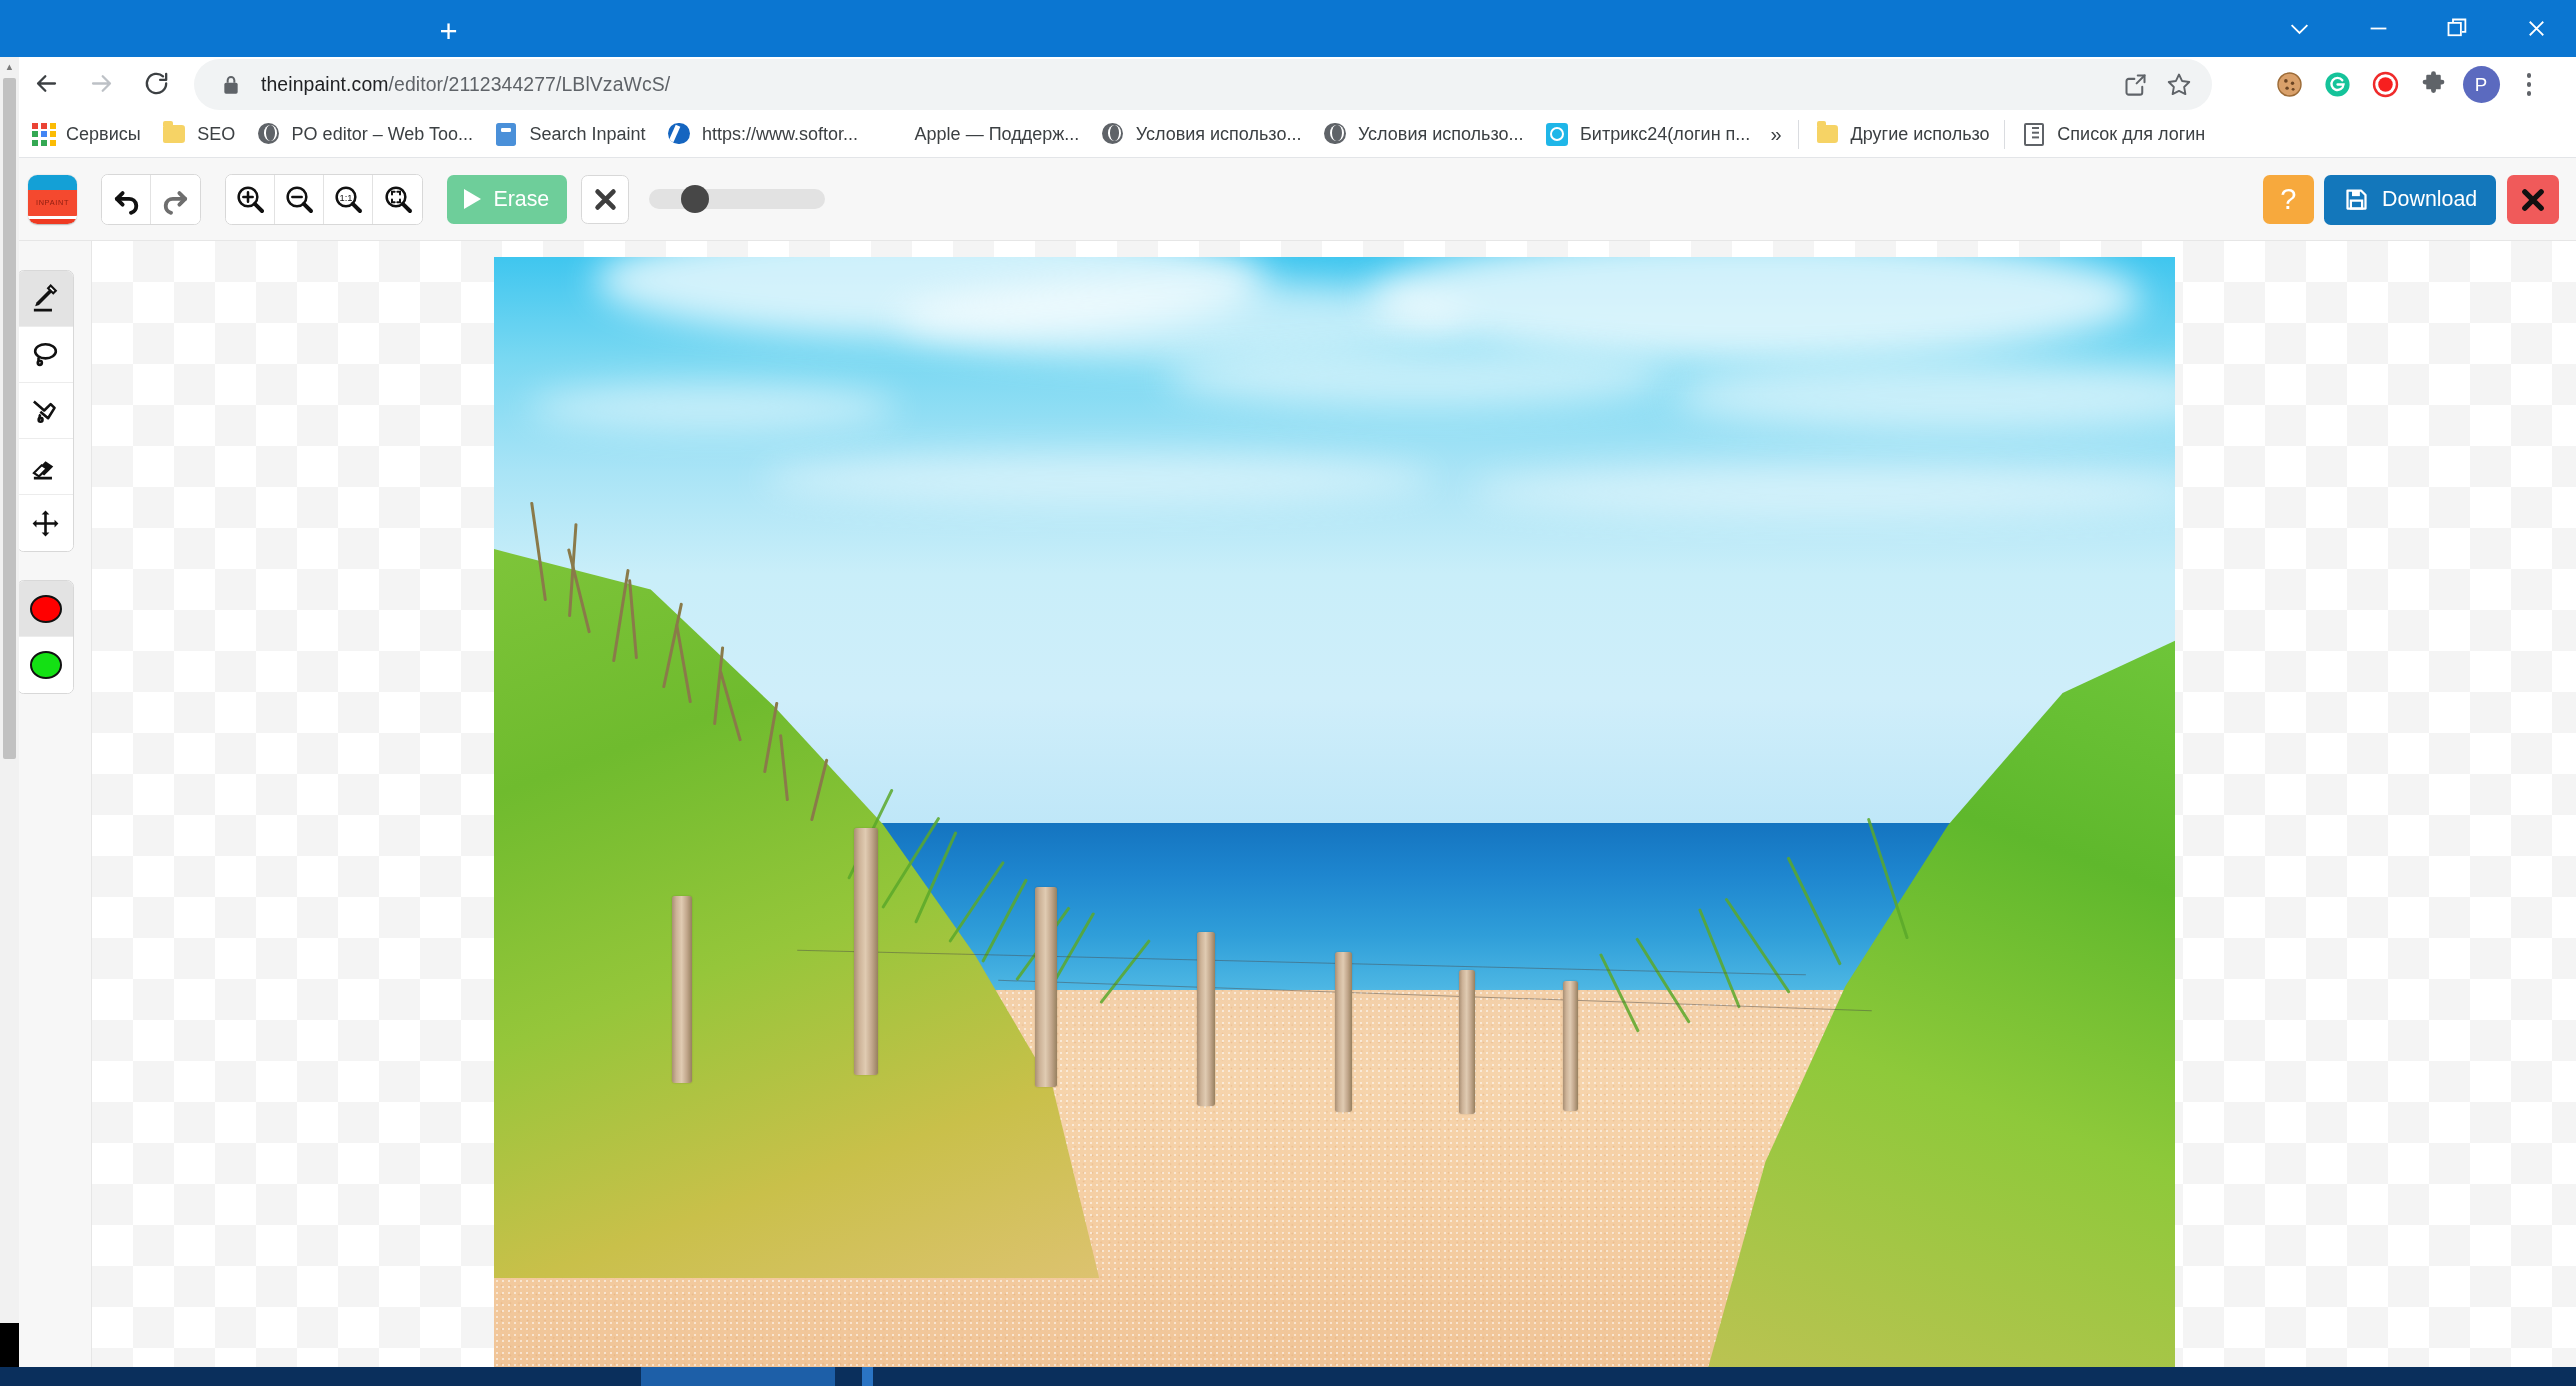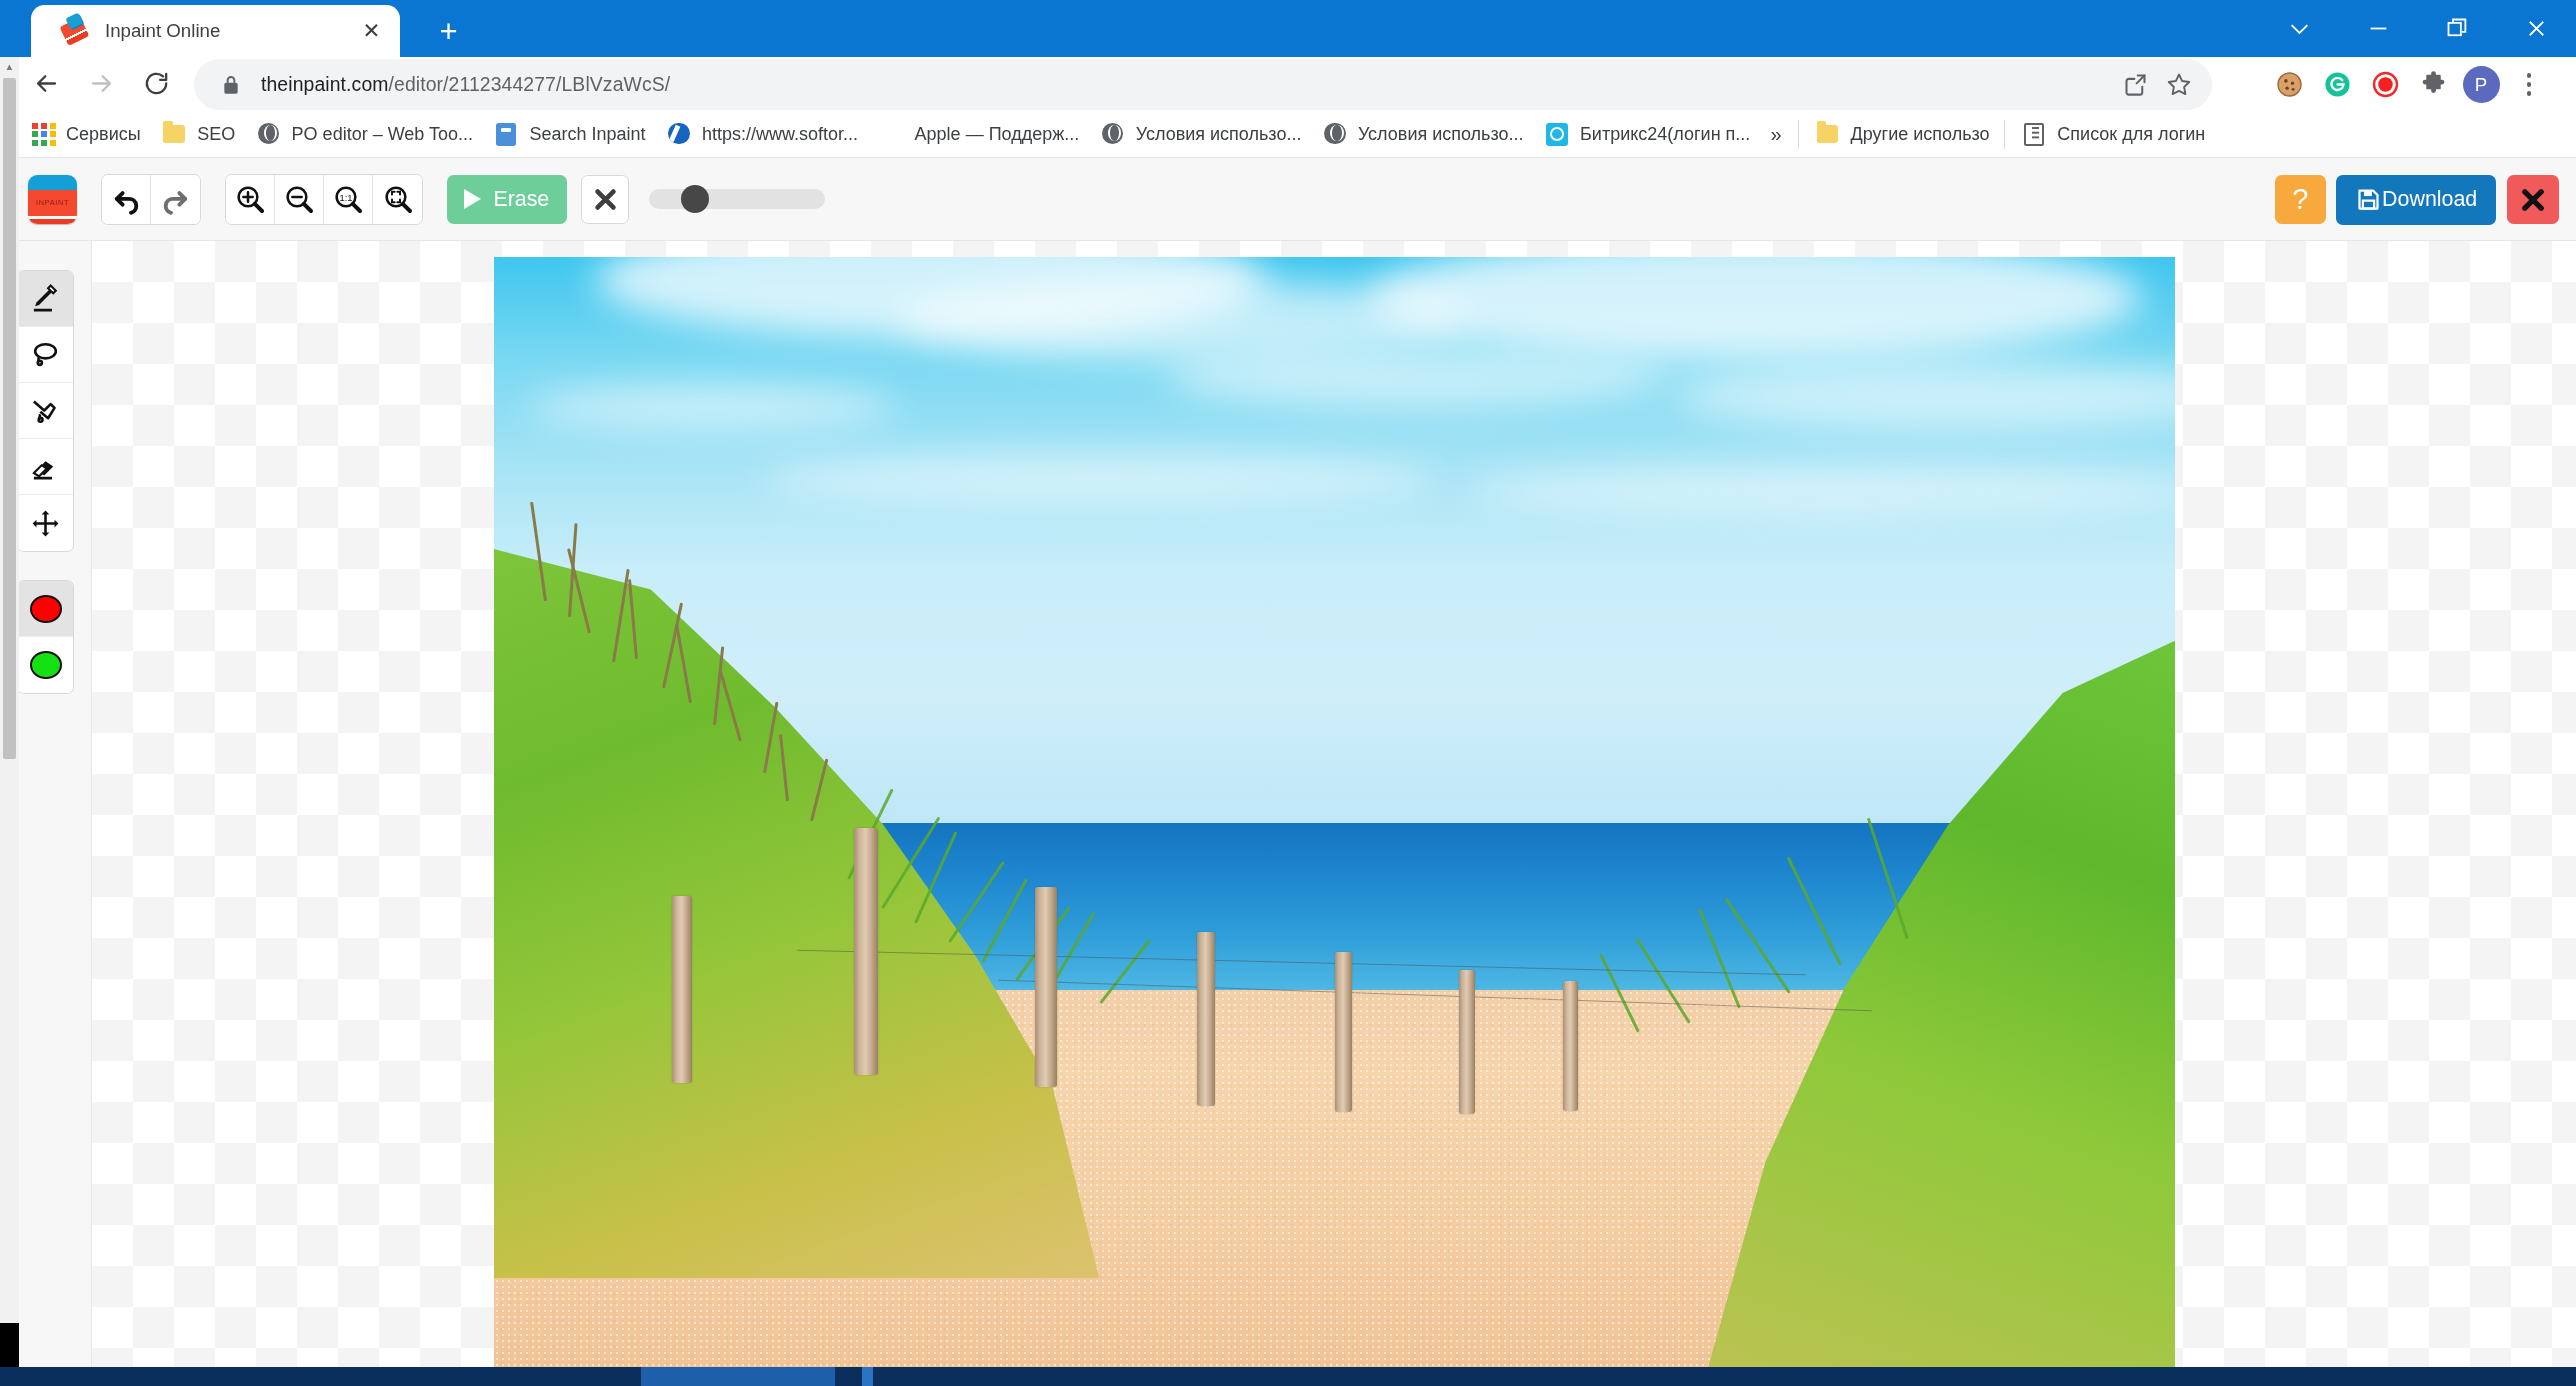--- a/index.html
+++ b/index.html
@@ -158,21 +158,21 @@
     margin-left: 14.7px; width: 48px; height: 49px; background:#fff; border:0.7px solid #d8d8d8;
     border-radius: 6.7px; display:flex;align-items:center;justify-content:center;
   }
 
   .slider { margin-left: 20px; position: relative; width: 176px; height: 49px; display:flex; align-items:center; }
   .slider-track { width: 176px; height: 20px; background: #e2e2e2; border-radius: 10px; }
   .slider-thumb { position:absolute; left: 32px; top: 10.7px; width: 28px; height: 28px; border-radius:50%; background:#474747; }
 
   .tb-right { position: absolute; right: 17.4px; top: 0; height: 83px; display:flex; align-items:center; gap: 10.7px; }
   .help-btn { width: 51px; height: 49px; background:#f7a93d; border-radius:6.7px; color:#fff; font-size:29px; display:flex;align-items:center;justify-content:center; }
-  .dl-btn { height: 50px; background:#1377bb; border-radius:6.7px; color:#fff; font-size:21.4px; display:flex;align-items:center;justify-content:center; padding: 0 18.7px; }
+  .dl-btn { height: 50px; background:#1377bb; border-radius:6.7px; color:#fff; font-size:21.4px; display:flex;align-items:center;justify-content:center; gap:12px; padding: 0 18.7px; }
   .close-btn { width: 52px; height: 49px; background:#f05a5a; border-radius:6.7px; display:flex;align-items:center;justify-content:center; }
 
   
   .rail { position:absolute; left: 0; top: 241px; width: 92px; bottom: 20px; background:#f7f7f7; border-right:0.7px solid #e6e6e6; }
   .toolgrp { margin: 29px auto 0; width: 57px; border:0.7px solid #d8d8d8; border-radius:6.7px; overflow:hidden; background:#fff; }
   .tool { height: 56px; display:flex; align-items:center; justify-content:center; background:#fff; border-bottom:0.7px solid #ececec; }
   .tool:last-child { border-bottom:none; }
   .tool.sel { background: #e3e3e3; }
   .dot { width: 32px; height: 28px; border-radius:50%; border:2.7px solid #111; }
   .dot.red { background:#ff0000; }
@@ -231,27 +231,20 @@
   .taskbar .seg1 { position:absolute; left:641px; width:194px; top:0; bottom:0; background:#1d5fa8; }
   .taskbar .seg2 { position:absolute; left:862px; width:10.7px; top:0; bottom:0; background:#2a74c4; }
   .blackcorner { position:absolute; left:0; bottom:0; width:18.7px; height:64px; background:#000; }
 </style>
 </head>
 <body>
 
 <div class="win">
 
   <div class="tabstrip">
-    <div class="tab">
-      <div class="tab-favicon">
-        <div class="erase-ico"></div>
-      </div>
-      <div class="tab-title">Inpaint Online</div>
-      <div class="tab-close">✕</div>
-    </div>
     <div class="newtab">+</div>
 
     <div class="wincontrols">
       <div class="wc">
         <svg width="27" height="27" viewBox="0 0 24 24">
             <path d="M5 9l7 7 7-7" fill="none" stroke="#fff" stroke-width="1.6"></path>
           </svg>
       </div>
       <div class="wc">
         <svg width="27" height="27" viewBox="0 0 24 24">

